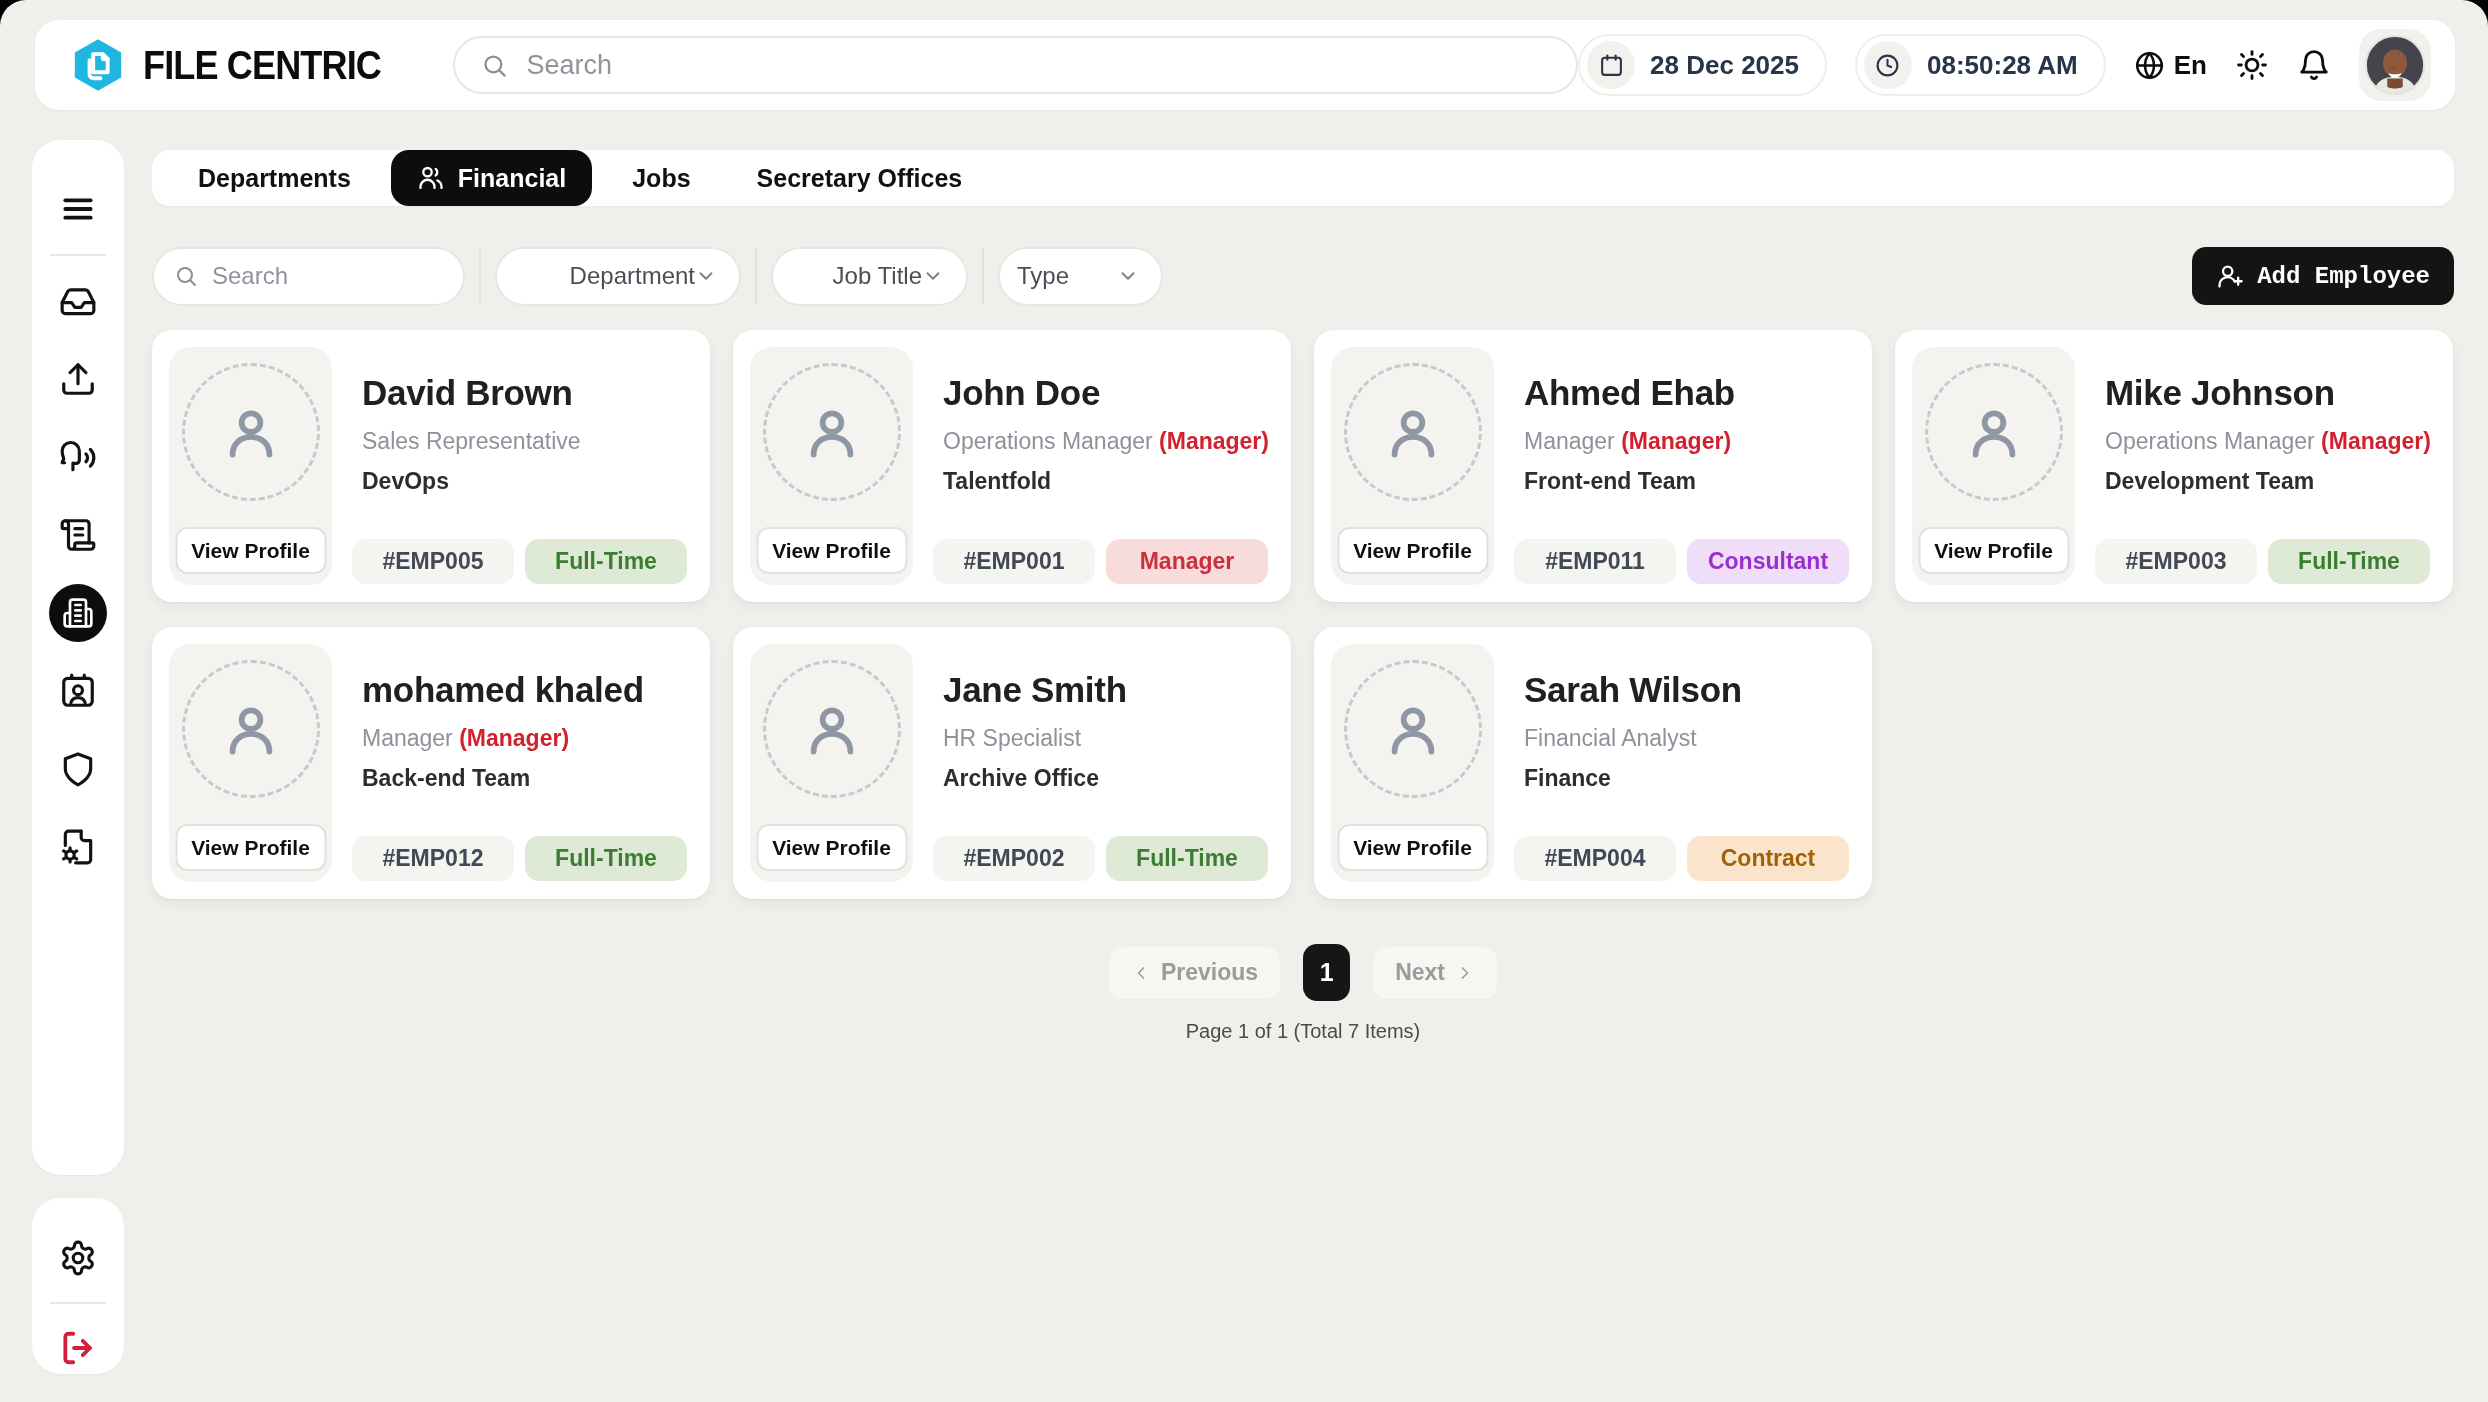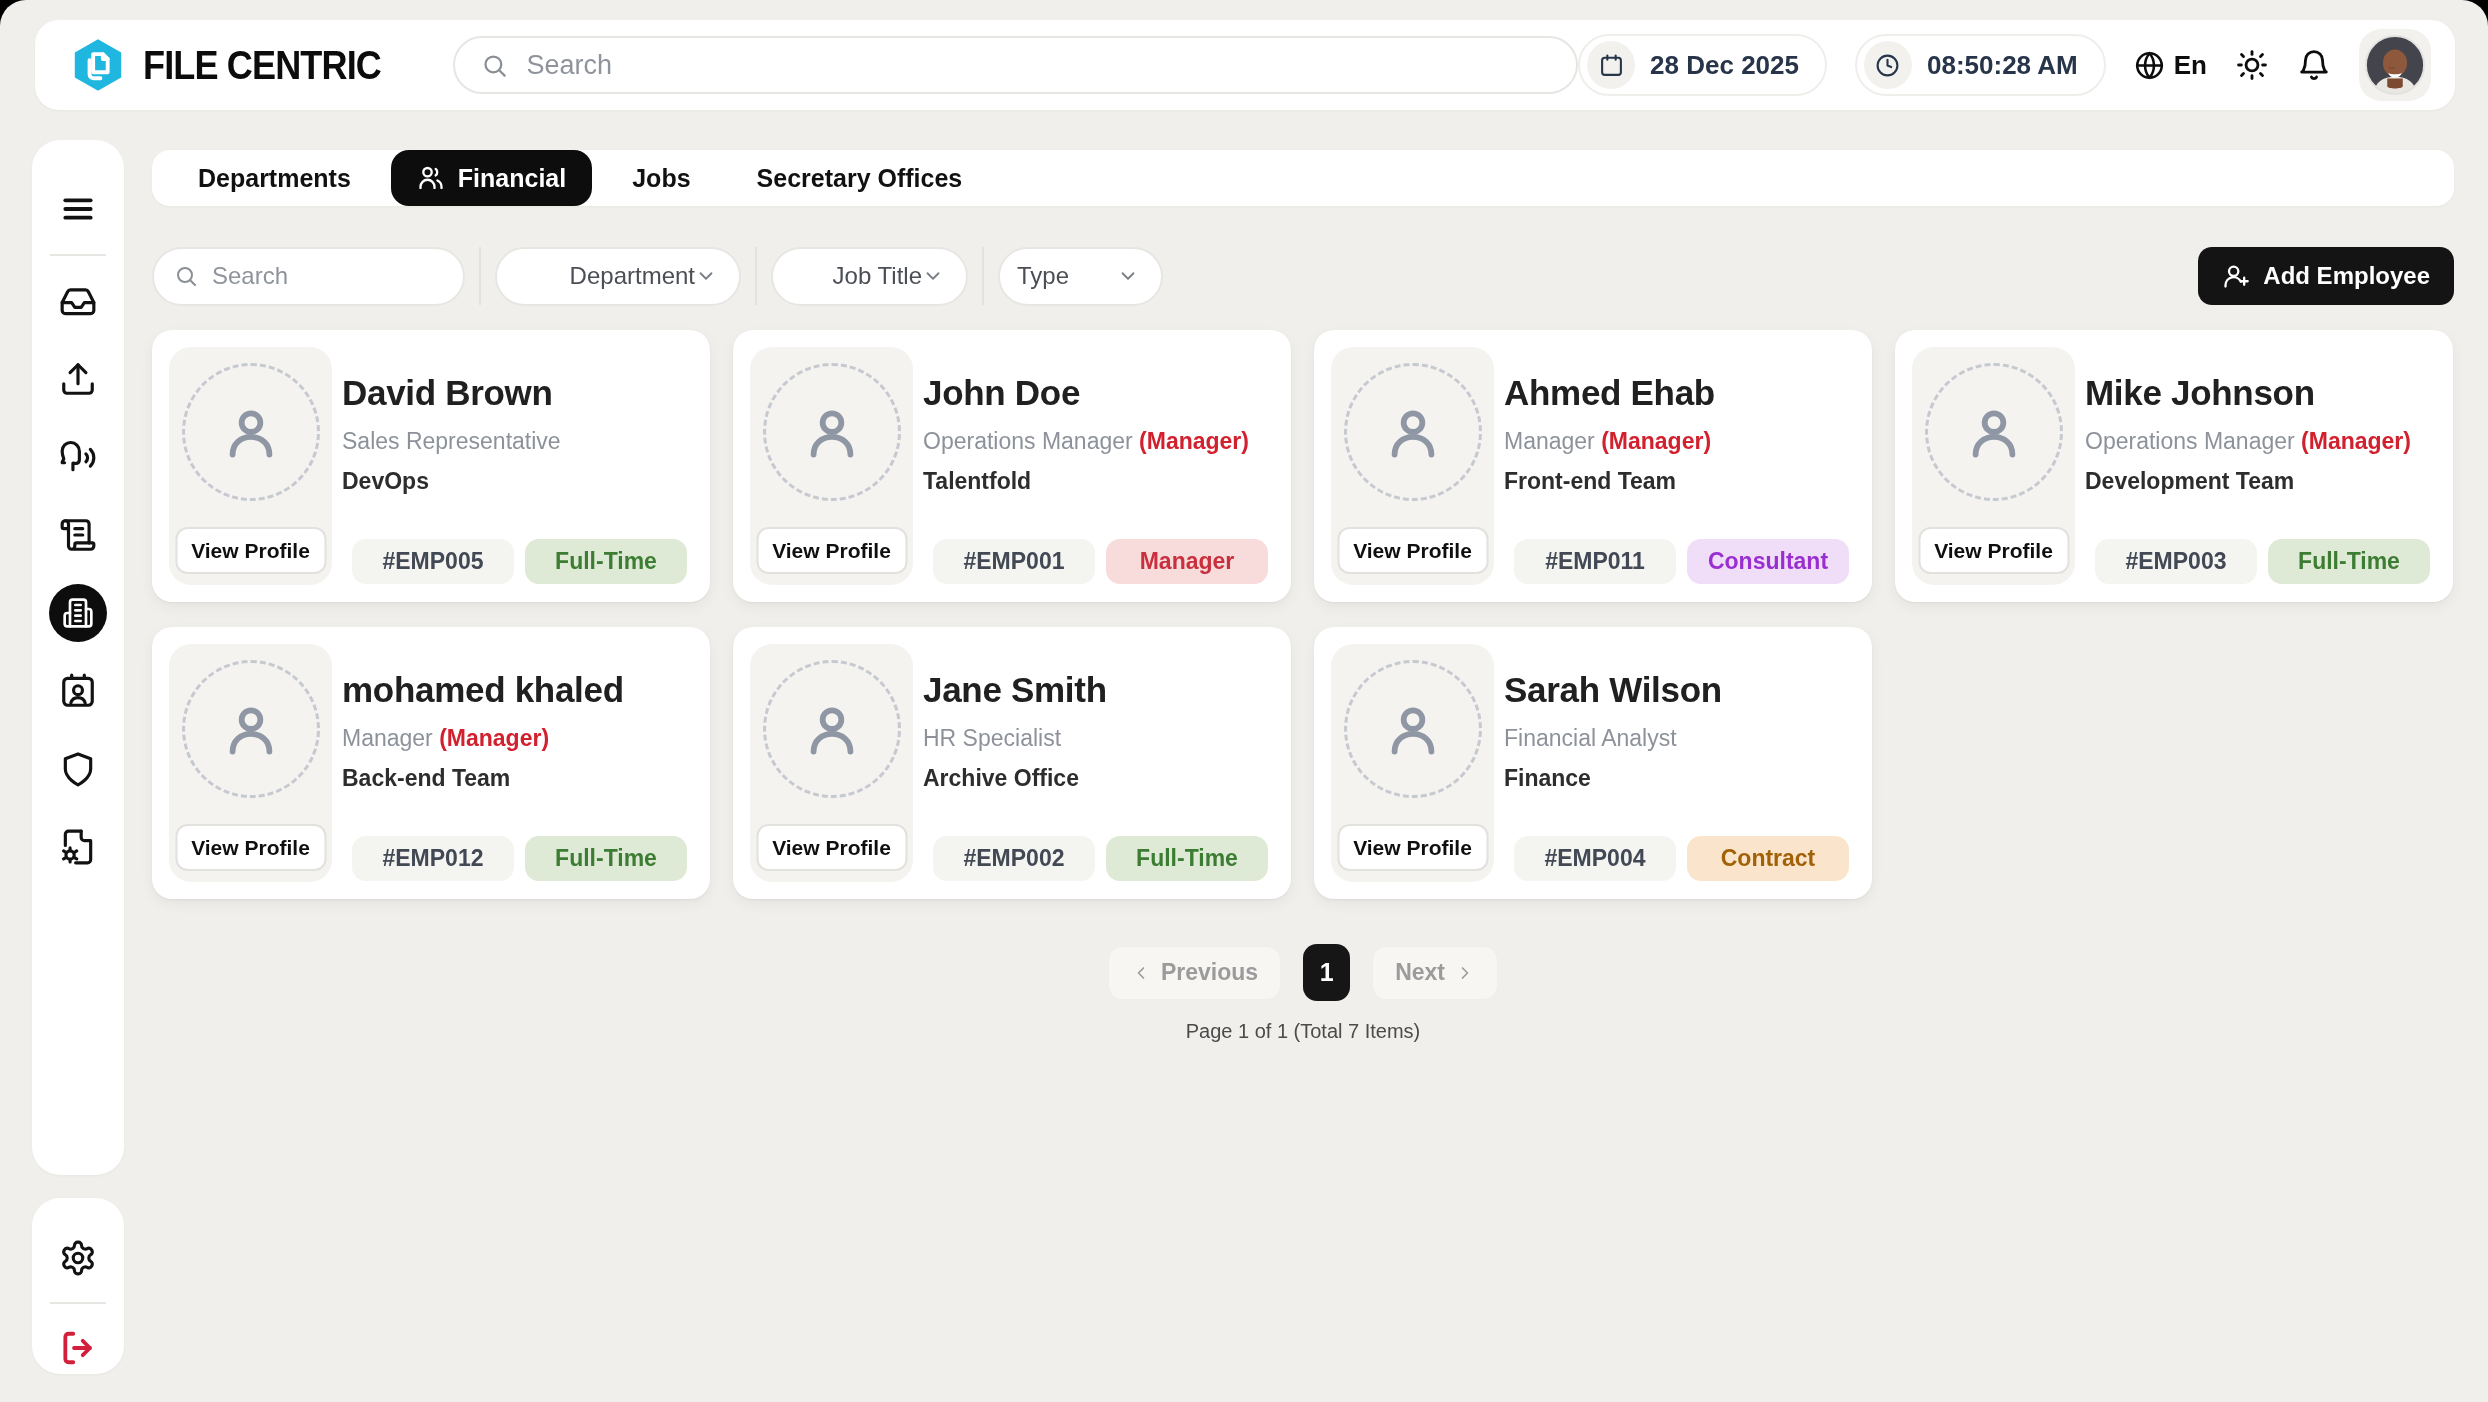--- a/index.html
+++ b/index.html
@@ -75,37 +75,37 @@
     height:59px;border:2px solid #e7e6e3;border-radius:30px;background:#fff;
     display:flex;align-items:center;justify-content:flex-end;padding:0 22px;box-sizing:border-box;
     font-size:24px;color:#4b4f55;cursor:pointer;
   }
   .select .chev{color:#7a7f86;}
   .sel-department{width:246px;}
   .sel-jobtitle{width:197px;}
   .sel-type{width:165px;gap:48px;}
   .add-btn{
     margin-left:auto;height:58px;background:#141414;color:#fff;border:none;border-radius:14px;
-    display:flex;align-items:center;gap:13px;padding:0 24px;font-size:24px;font-weight:700;font-family:Liberation Sans, sans-serif;cursor:pointer;
+    display:flex;align-items:center;gap:13px;padding:0 24px;font-size:24px;font-weight:700;font-family:Liberation Mono, monospace;cursor:pointer;
   }
 
   
   .cards{position:absolute;left:152px;top:330px;width:2302px;display:grid;grid-template-columns:repeat(4,558px);gap:25px 23px;}
   .card{
     position:relative;height:272px;background:#fff;border-radius:20px;box-sizing:border-box;padding:17px;
     display:flex;box-shadow:0 1px 2px rgba(0,0,0,.05),0 5px 14px rgba(0,0,0,.05);
   }
   .card-left{width:163px;flex:none;background:#f4f3f0;border-radius:22px;position:relative;display:flex;justify-content:center;}
   .ring{margin-top:16px;width:132px;height:132px;border:3px dashed #c6c9cf;border-radius:50%;display:flex;align-items:center;justify-content:center;color:#8f97a4;}
   .view-profile{
     position:absolute;bottom:11px;left:50%;transform:translateX(-50%);
     width:151px;height:47px;background:#fff;border:2px solid #e2e1de;border-radius:12px;
     font-size:21px;font-weight:700;color:#0f0f0f;font-family:inherit;cursor:pointer;white-space:nowrap;
   }
-  .card-right{flex:1;padding-left:10px;position:relative;}
+  .card-right{flex:1;padding-left:30px;position:relative;}
   .emp-name{margin:26px 0 0 0;font-size:35px;font-weight:800;color:#202020;letter-spacing:-.3px;}
   .emp-title{margin:15px 0 0 0;font-size:23px;color:#8d929a;}
   .mgr-note{color:#d2212e;font-weight:800;}
   .mgr-note:empty{display:none;}
   .emp-team{margin:13px 0 0 0;font-size:23px;font-weight:700;color:#2d2d2d;}
   .badges{position:absolute;right:6px;bottom:1px;display:flex;gap:11px;}
   .badge{
     height:45px;min-width:162px;padding:0 20px;border-radius:14px;box-sizing:border-box;
     display:flex;align-items:center;justify-content:center;font-size:23px;font-weight:700;white-space:nowrap;
   }

